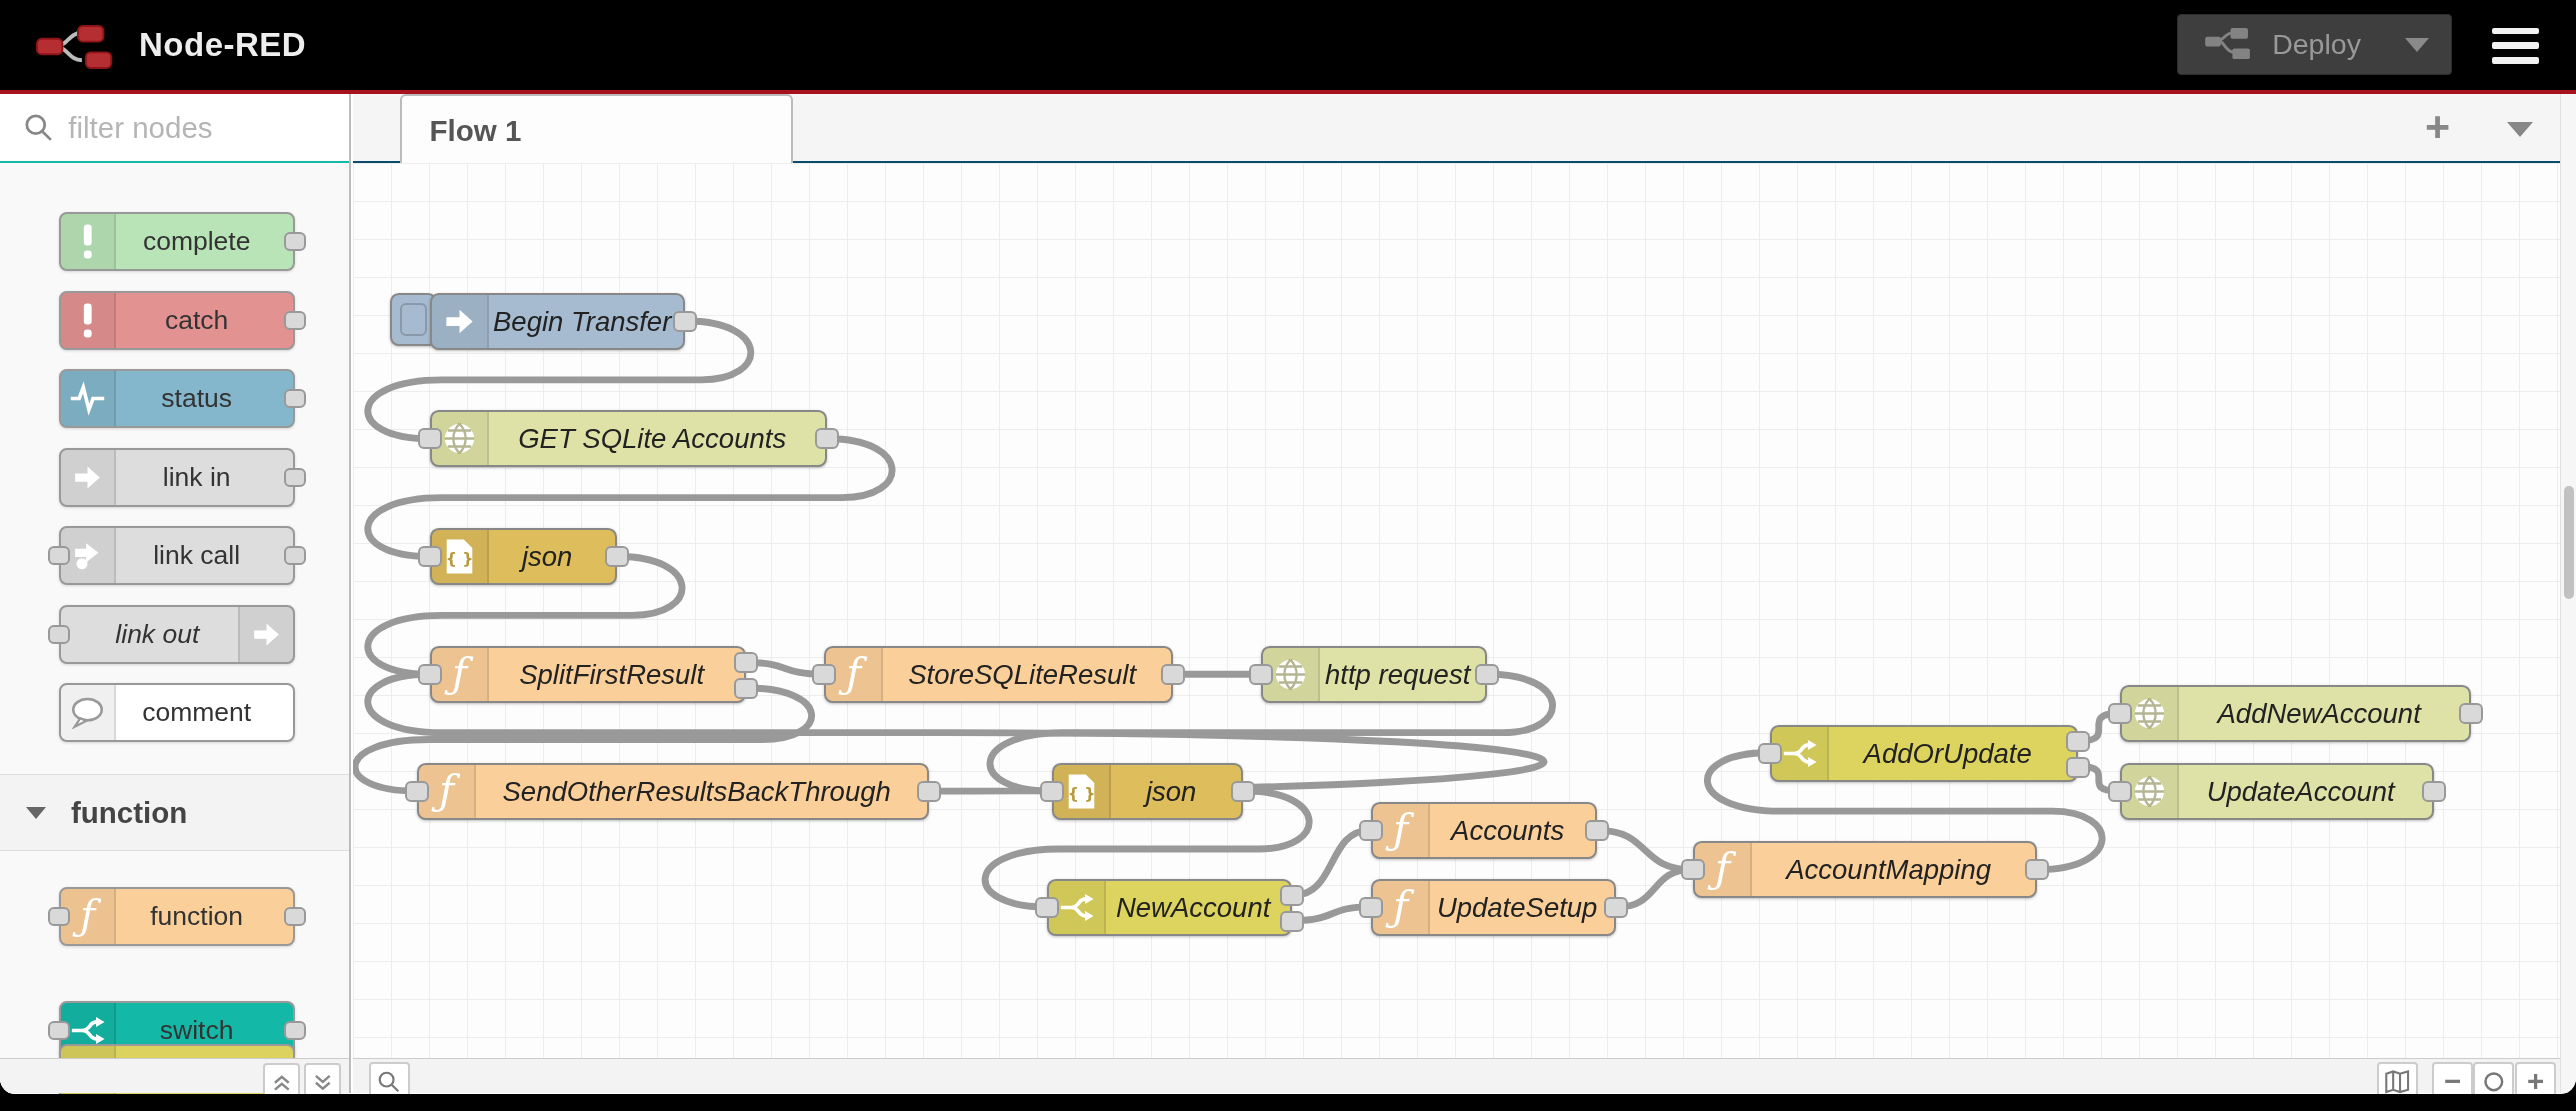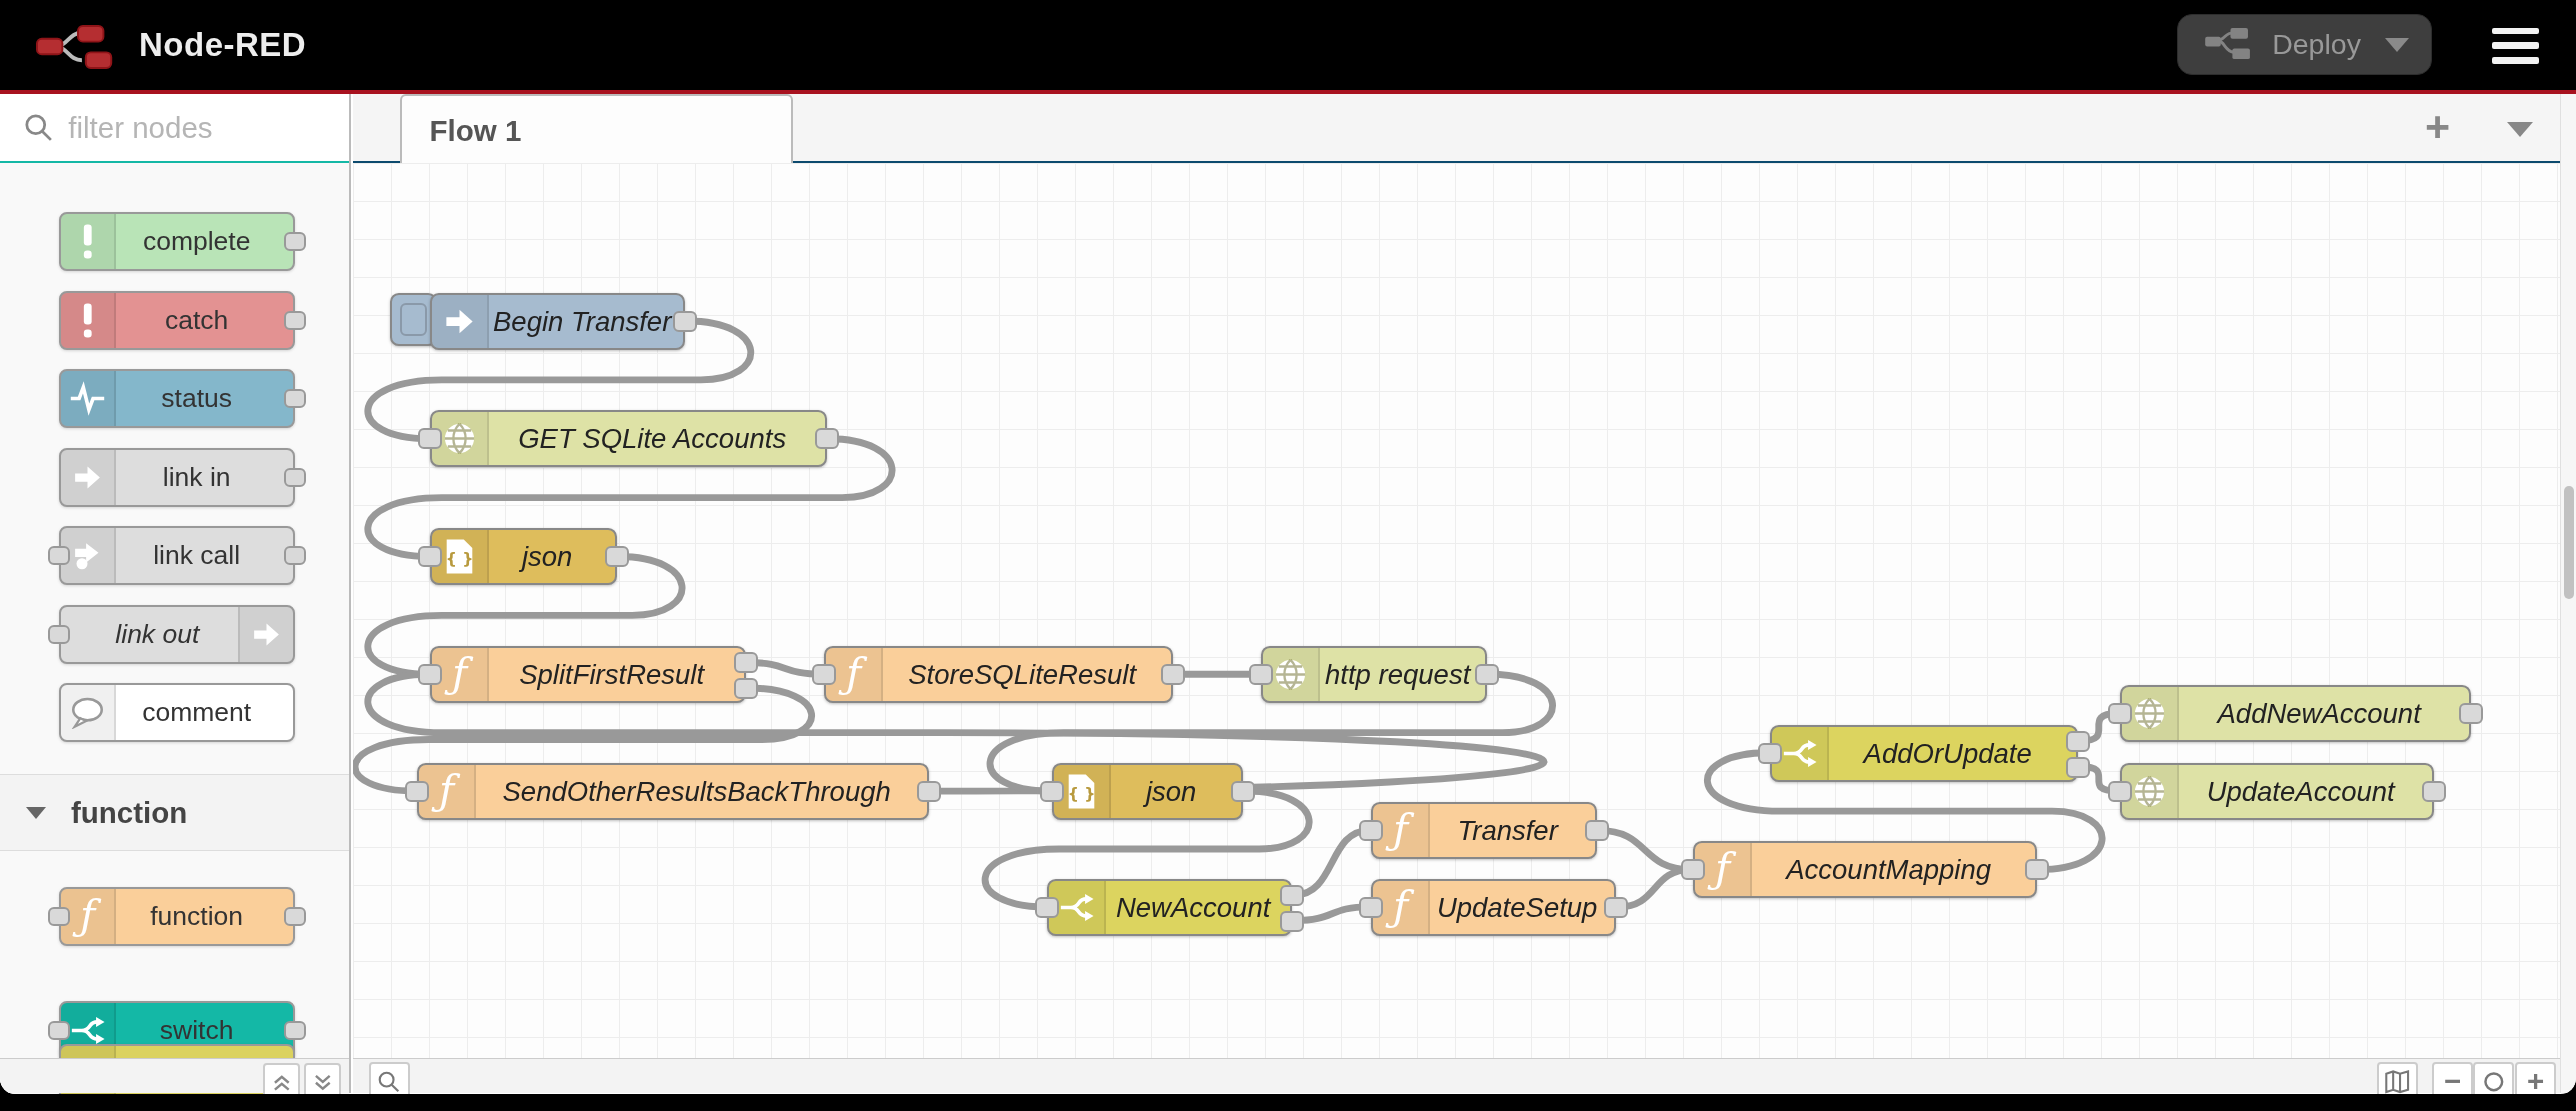--- a/index.html
+++ b/index.html
@@ -3,21 +3,21 @@
 <meta charset="utf-8">
 <style>
   * { margin:0; padding:0; box-sizing:border-box; }
   html,body { width:2576px; height:1111px; background:#000; font-family:"Liberation Sans", sans-serif; overflow:hidden; }
   .app { position:absolute; left:0; top:0; width:2576px; height:1094px; background:#fff; border-radius:0 0 15.7px 15.7px; overflow:hidden; }
 
   
   .header { position:absolute; left:0; top:0; width:100%; height:94px; background:#000; border-bottom:4.9px solid #a8121f; }
   .logo { position:absolute; left:35px; top:23.6px; width:86px; height:45px; }
   .app-title { position:absolute; left:139px; top:25.5px; color:#eee; font-size:33px; font-weight:bold; letter-spacing:0.5px; }
-  .deploy-btn { position:absolute; left:2177px; top:13.7px; width:255px; height:61px; background:#3e3e3e; border:1px solid #2d2d2d; border-radius:15px; display:flex; align-items:center; }
+  .deploy-btn { position:absolute; left:2177px; top:13.7px; width:275px; height:61px; background:#3e3e3e; border:1px solid #2d2d2d; border-radius:4px; display:flex; align-items:center; }
   .deploy-icon { margin-left:25.5px; width:51px; height:35px; opacity:0.75; }
   .deploy-label { color:#999; font-size:28.5px; margin-left:17.7px; }
   .deploy-chevron { position:absolute; right:21.6px; top:23.6px; width:0; height:0; border-left:12.8px solid transparent; border-right:12.8px solid transparent; border-top:14.7px solid #8a8a8a; }
   .hamburger { position:absolute; left:2492px; top:27.5px; width:47px; height:37px; cursor:pointer; }
   .hamburger div { height:6.9px; background:#f2f2f2; border-radius:2px; margin-bottom:7.9px; }
 
   
   .sidebar { position:absolute; left:0; top:94px; width:351px; height:999px; background:#fdfdfd; border-right:2px solid #bbb; }
   .searchbox { position:absolute; left:0; top:0; width:100%; height:69px; background:#fff; border-bottom:2px solid #14b8a6; display:flex; align-items:center; }
   .searchbox .mag { margin-left:21.6px; }
@@ -347,21 +347,21 @@
         <div class="nport" style="left:-13.7px; top:15.7px"></div>
         <div class="nport" style="right:-13.7px; top:3.9px"></div>
         <div class="nport" style="right:-13.7px; top:29.5px"></div>
       </div>
       <div class="flow-node" style="left: 1018px; top: 639px; width: 226px; background: rgb(250, 207, 154);">
         <div class="icon-strip">
           <svg width="33" height="41" viewBox="0 0 24 30">
             <text x="12" y="24" font-size="30" font-style="italic" fill="#fff" text-anchor="middle" font-family="DejaVu Serif, serif">ƒ</text>
           </svg>
         </div>
-        <div class="nlabel">Transfer</div>
+        <div class="nlabel">Accounts</div>
         <div class="nport" style="left:-13.7px; top:15.7px"></div>
         <div class="nport" style="right:-13.7px; top:15.7px"></div>
       </div>
       <div class="flow-node" style="left: 1018px; top: 716px; width: 245px; background: rgb(250, 207, 154);">
         <div class="icon-strip">
           <svg width="33" height="41" viewBox="0 0 24 30">
             <text x="12" y="24" font-size="30" font-style="italic" fill="#fff" text-anchor="middle" font-family="DejaVu Serif, serif">ƒ</text>
           </svg>
         </div>
         <div class="nlabel">UpdateSetup</div>

